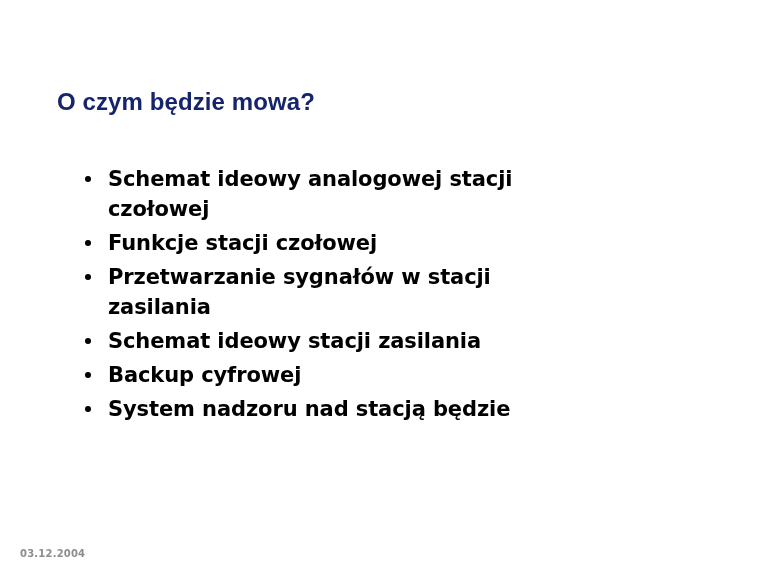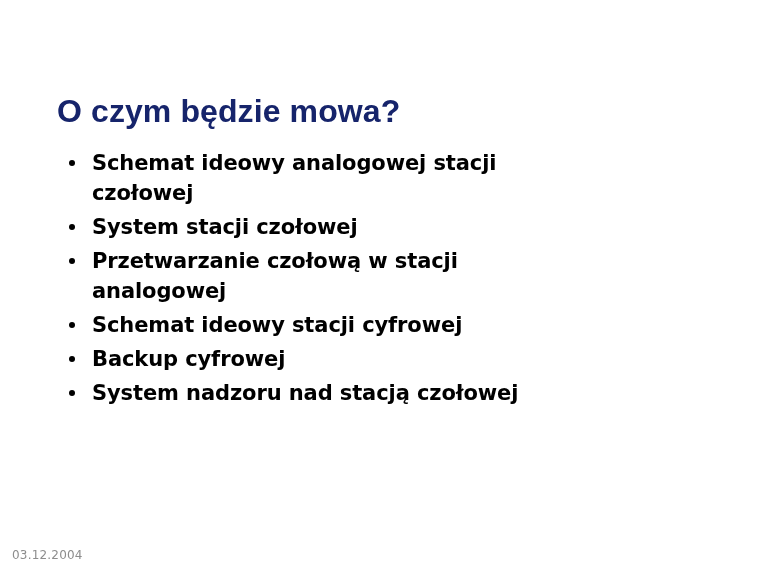--- a/index.html
+++ b/index.html
@@ -21,34 +21,34 @@
     height: 570px;
     background: #ffffff;
     box-sizing: border-box;
   }
 
   .slide-title {
     position: absolute;
     left: 57px;
     top: 72px;
     font-family: "Liberation Sans", "DejaVu Sans", sans-serif;
-    font-size: 32px;
+    font-size: 24px;
     font-weight: bold;
     color: #16246b;
     letter-spacing: 0.1px;
     white-space: nowrap;
     line-height: 1.15;
   }
 
   .bullet-list {
     position: absolute;
     left: 58px;
     top: 148px;
     width: 660px;
-    margin: 0;
+    margin: 16px;
     padding: 0;
     list-style: none;
   }
 
   .bullet-item {
     position: relative;
     display: block;
     padding-left: 34px;
     margin: 0 0 4px 0;
     font-family: "DejaVu Sans", "Liberation Sans", sans-serif;
@@ -72,25 +72,25 @@
   .bullet-text {
     display: block;
   }
 
   
   .wrap-1 .bullet-text { max-width: 500px; }
   .wrap-3 .bullet-text { max-width: 480px; }
 
   .slide-date {
     position: absolute;
-    left: 12px;
+    left: 20px;
     top: 548px;
     font-family: "DejaVu Sans", "Liberation Sans", sans-serif;
-    font-size: 12px;
-    font-weight: normal;
+    font-size: 10px;
+    font-weight: bold;
     color: #8d8d8d;
     letter-spacing: 0.2px;
     white-space: nowrap;
   }
 </style>
 </head>
 <body>
 
 <div class="slide">
 
@@ -98,41 +98,41 @@
 
   <ul class="bullet-list">
 
     <li class="bullet-item wrap-1">
       <span class="bullet-marker"></span>
       <span class="bullet-text">Schemat ideowy analogowej stacji czołowej</span>
     </li>
 
     <li class="bullet-item">
       <span class="bullet-marker"></span>
-      <span class="bullet-text">System stacji czołowej</span>
+      <span class="bullet-text">Funkcje stacji czołowej</span>
     </li>
 
     <li class="bullet-item wrap-3">
       <span class="bullet-marker"></span>
-      <span class="bullet-text">Przetwarzanie czołową w stacji analogowej</span>
+      <span class="bullet-text">Przetwarzanie sygnałów w stacji zasilania</span>
     </li>
 
     <li class="bullet-item">
       <span class="bullet-marker"></span>
-      <span class="bullet-text">Schemat ideowy stacji cyfrowej</span>
+      <span class="bullet-text">Schemat ideowy stacji zasilania</span>
     </li>
 
 
     <li class="bullet-item">
       <span class="bullet-marker"></span>
       <span class="bullet-text">Backup cyfrowej</span>
     </li>
 
     <li class="bullet-item">
       <span class="bullet-marker"></span>
-      <span class="bullet-text">System nadzoru nad stacją czołowej</span>
+      <span class="bullet-text">System nadzoru nad stacją będzie</span>
     </li>
 
   </ul>
 
   <div class="slide-date">03.12.2004</div>
 
 </div>
 
 </body></html>

